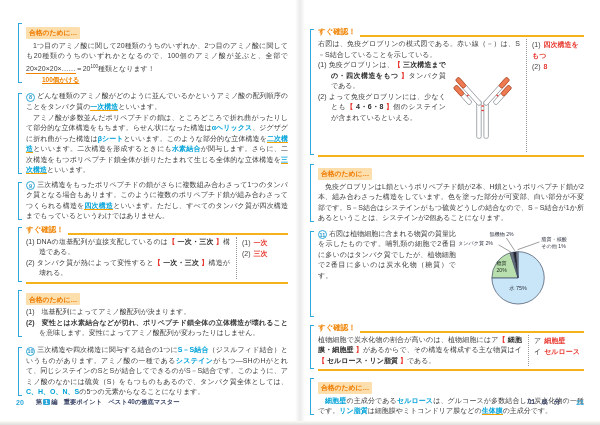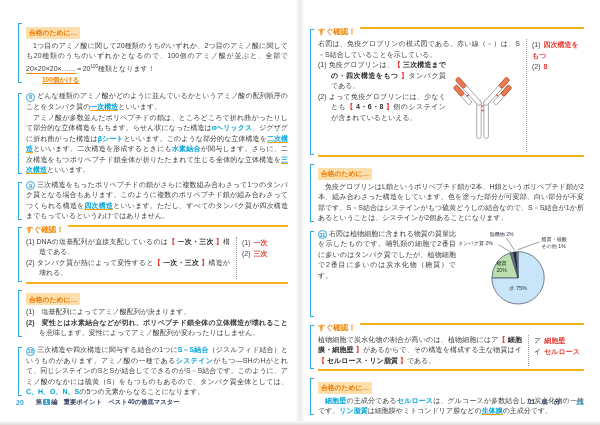--- a/index.html
+++ b/index.html
@@ -21,21 +21,21 @@
   .indent{text-indent:7px}
   .t{color:#00a3d9;font-weight:bold}
   .tu{color:#00a3d9;font-weight:bold;border-bottom:1px solid #f5a200}
   .ub{border-bottom:1.5px solid #f08300;padding-bottom:1px}
   .note{color:#f08300;font-size:6.5px;margin:2px 0 0 16px;text-decoration:underline;font-weight:bold}
   .gk{display:inline-block;background:#fcdfad;color:#ee7b00;font-weight:bold;font-size:6.8px;
       line-height:9px;padding:1.5px 3px;margin-bottom:2px;border-radius:1px}
   .inum{display:inline-flex;width:9px;height:9px;border:1px solid #2fa8dc;border-radius:50%;
       color:#2196c8;font-size:5.5px;font-weight:bold;align-items:center;justify-content:center;
       vertical-align:-1px;margin-right:2px;flex:none}
-  .chk-h{display:flex;align-items:flex-start;gap:4px;margin-bottom:2px}
+  .chk-h{display:flex;align-items:flex-end;gap:4px;margin-bottom:2px}
   .chk-t{color:#f08300;font-weight:bold;font-size:7.5px;flex:none}
   .chk-l{flex:1;height:2px;background:#f6b21b}
   .chk-end{height:2px;background:#f6b21b;margin-top:3px}
   .row{display:flex}
   .qcol{flex:1}
   .acol{flex:none;border-left:1px dotted #999;padding-left:5px;margin-left:6px;
         font-size:7px;line-height:11px}
   .lab{color:#444;margin-right:3px}
   .rd{color:#e8382f;font-weight:bold}
   .bk{color:#e8382f;font-weight:bold}

